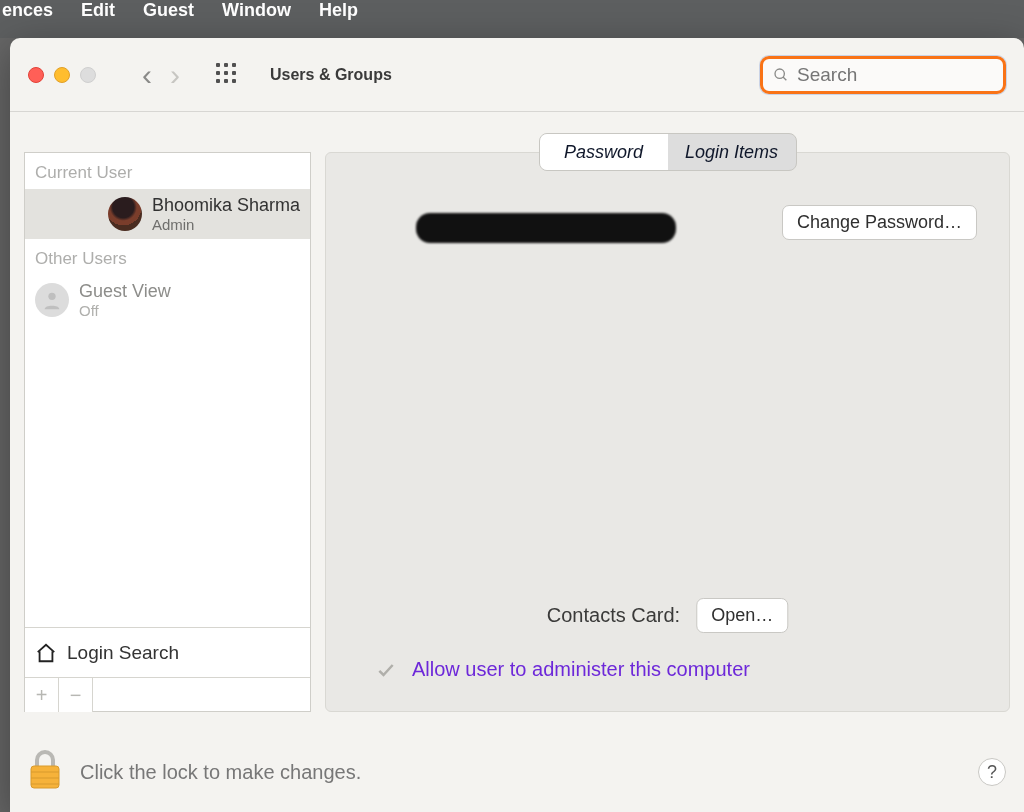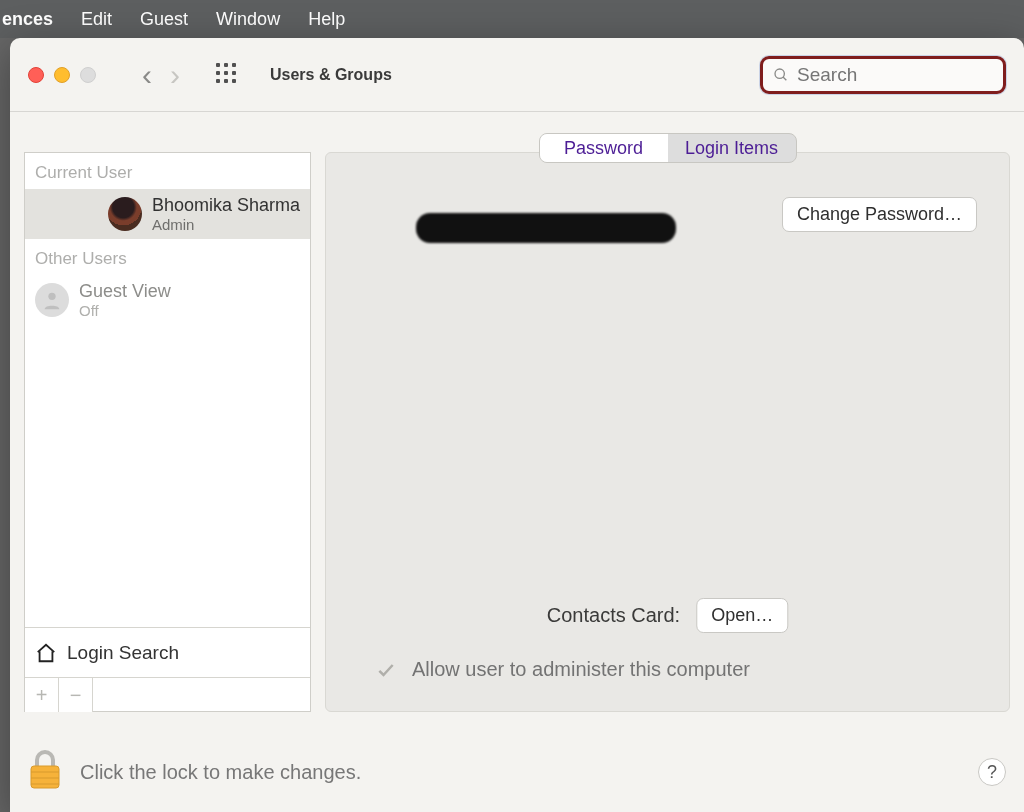--- a/index.html
+++ b/index.html
@@ -1,42 +1,42 @@
 <!DOCTYPE html>
 <html><head>
   <meta charset="utf-8">
   <style>
     * { box-sizing: border-box; margin: 0; padding: 0; }
     html, body { width: 1024px; height: 812px; overflow: hidden; font-family: -apple-system, "Helvetica Neue", Arial, sans-serif; background:#666; }
     
     .bg { position:absolute; inset:0; background:#666; }
     .menubar { position:absolute; left:0; top:0; right:0; height:38px;
       background: linear-gradient(#5d5f60,#5d5f60); color:#fff;
-      display:flex; align-items:center; padding-left:0; font-size:18px; }
+      display:flex; align-items:flex-start; padding-left:0; font-size:18px; }
     .menubar .trunc { opacity:1; font-weight:600; padding-left:2px;}
-    .menubar .item { margin-left:28px; font-weight:400;}
+    .menubar .item { margin-left:28px; font-weight:700;}
     
     .window { position:absolute; left:10px; top:38px; right:0; bottom:0;
       background:#f4f3f0; border-radius:10px 10px 0 0; box-shadow:0 10px 40px rgba(0,0,0,.35);
       display:flex; flex-direction:column; }
     .toolbar { height:74px; display:flex; align-items:center; padding:0 18px 0 18px;
       border-bottom:1px solid #d7d6d3;}
     .traffic { display:flex; gap:10px;}
     .tlight{ width:16px; height:16px; border-radius:50%; }
     .red{ background:#ff5f57; border:1px solid #e24238;}
     .yel{ background:#ffbd2e; border:1px solid #e1a028;}
     .grn{ background:#ddd; border:1px solid #cfcfcf;}
     .navbtns{ display:flex; gap:18px; margin-left:46px; color:#8a8a88; font-size:30px; line-height:1; }
     .navbtns span{ cursor:pointer; }
     .grid-icon{ margin-left:36px; width:24px; height:24px; position:relative;}
     .grid-icon i{ position:absolute; width:4px;height:4px; background:#505050; border-radius:1px;}
     .title { margin-left:30px; font-size:16px; font-weight:700; color:#3a3a3a;}
     .search-wrap{ margin-left:auto; }
     .search{ width:246px; height:38px; border-radius:9px;
-      background:rgba(255,255,255,.6); border:3px solid #7f1d1d;
+      background:rgba(255,255,255,.6); border:3px solid #f97316;
       box-shadow:0 0 0 1px rgba(160,180,220,.5); display:flex; align-items:center; padding:0 10px;}
     .search svg{ width:18px;height:18px; fill:none; stroke:#8a8a88; stroke-width:2;}
     .search input{ border:none; outline:none; background:transparent; font-size:19px; color:#666; margin-left:8px; width:100%;}
     
     .body{ flex:1; position:relative; padding:0 14px; }
     .content{ display:flex; height:560px; margin-top:40px;}
     
     .sidebar{ width:287px; background:#fff; border:1px solid #cfcec9;
       display:flex; flex-direction:column; }
     .sb-section{ padding:10px 10px 6px 10px; color:#aeaeac; font-size:17px;}
@@ -50,30 +50,30 @@
     .u-sub{ font-size:15px; color:#6f6f6d; }
     .flex-fill{ flex:1; }
     .login-opts{ border-top:1px solid #d6d5cf; height:50px; display:flex; align-items:center; padding:0 10px; font-size:19px; color:#333;}
     .login-opts svg{ width:22px;height:22px; stroke:#222; fill:none; stroke-width:2; margin-right:10px;}
     .add-remove{ border-top:1px solid #d6d5cf; height:34px; display:flex;}
     .add-remove button{ width:34px; height:34px; border:none; border-right:1px solid #d6d5cf; background:#fff; font-size:20px; color:#b7b7b3;}
     
     .panel{ flex:1; margin-left:14px; background:#e9e8e5; border:1px solid #d9d8d3; border-radius:6px; position:relative; }
     .tabs{ position:absolute; top:-20px; left:50%; transform:translateX(-50%);
        display:flex; background:#ddd; border:1px solid #c8c7c2; border-radius:8px; overflow:hidden;}
-    .tab{ width:128px; height:28px; display:flex;align-items:center;justify-content:center;
-       font-size:18px; color:#4c1d95; }
+    .tab{ width:128px; height:36px; display:flex;align-items:center;justify-content:center;
+       font-size:18px; color:#0f172a;font-style:italic; }
     .tab.active{ background:#fff;}
     .redacted{ position:absolute; left:90px; top:60px; width:260px; height:30px;
       background:#111; border-radius:14px; filter:blur(1px);}
     .btn{ background:#fff; border:1px solid #c9c8c4; border-radius:7px; padding:6px 14px; font-size:18px; color:#2f2f2f; }
-    .btn-change{ position:absolute; right:32px; top:44px; }
+    .btn-change{ position:absolute; right:32px; top:52px; }
     .contacts{ position:absolute; left:50%; transform:translateX(-50%); bottom:78px; display:flex; align-items:center; gap:16px;}
     .contacts .label{ font-size:20px; color:#3a3a39;}
-    .admin-check{ position:absolute; left:50px; bottom:30px; display:flex; align-items:center; gap:16px; font-size:20px; color:#737373;}
+    .admin-check{ position:absolute; left:50px; bottom:30px; display:flex; align-items:center; gap:16px; font-size:20px; color:#6d28d9;}
     .admin-check svg{ width:20px;height:20px; stroke:#b0afaa; stroke-width:3; fill:none;}
     
     .footer{ position:absolute; left:18px; right:18px; bottom:18px; display:flex; align-items:center;}
     .lock svg{ width:34px;height:40px;}
     .footer .msg{ margin-left:18px; font-size:20px; color:#777;}
     .help{ margin-left:auto; width:28px;height:28px; border-radius:50%; border:1px solid #c9c8c4; background:#fff; display:flex;align-items:center;justify-content:center; font-size:18px; color:#555;}
     .avatar-img{ width:100%; height:100%; background:radial-gradient(circle at 45% 30%, #2a1c1e 0 35%, #7a3d2b 45% 60%, #4a2c20 60% 100%);}
   </style>
 </head>
 <body>

